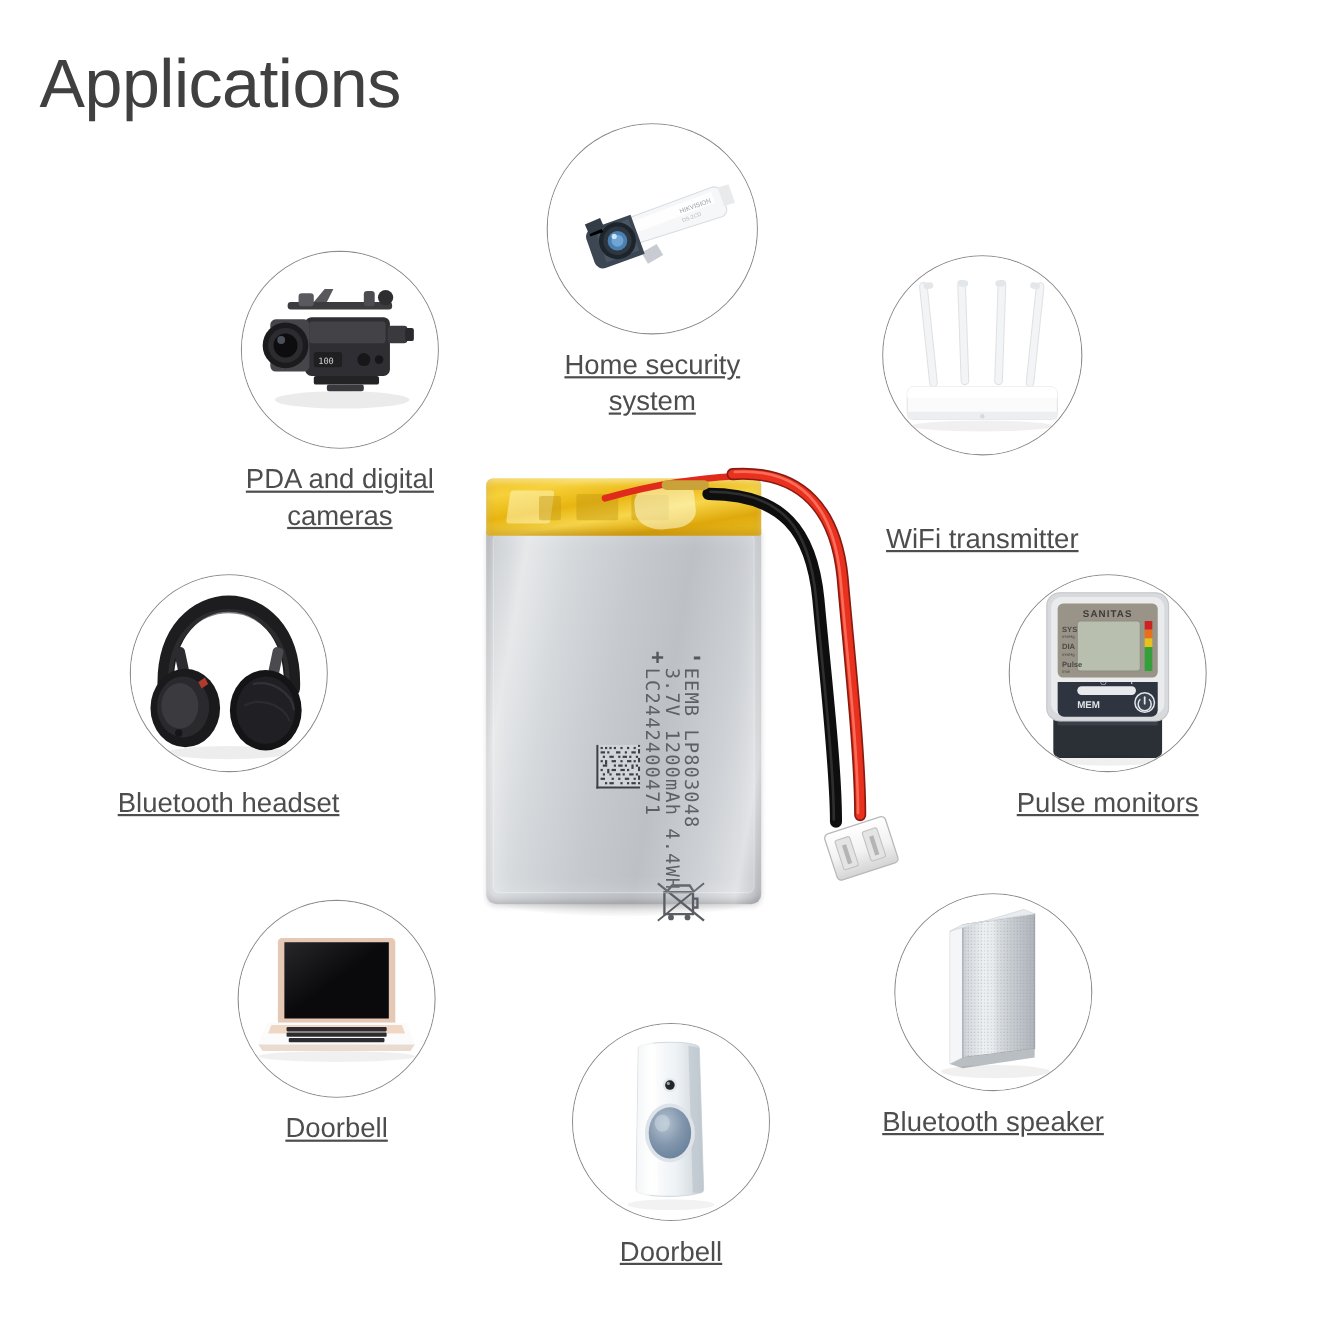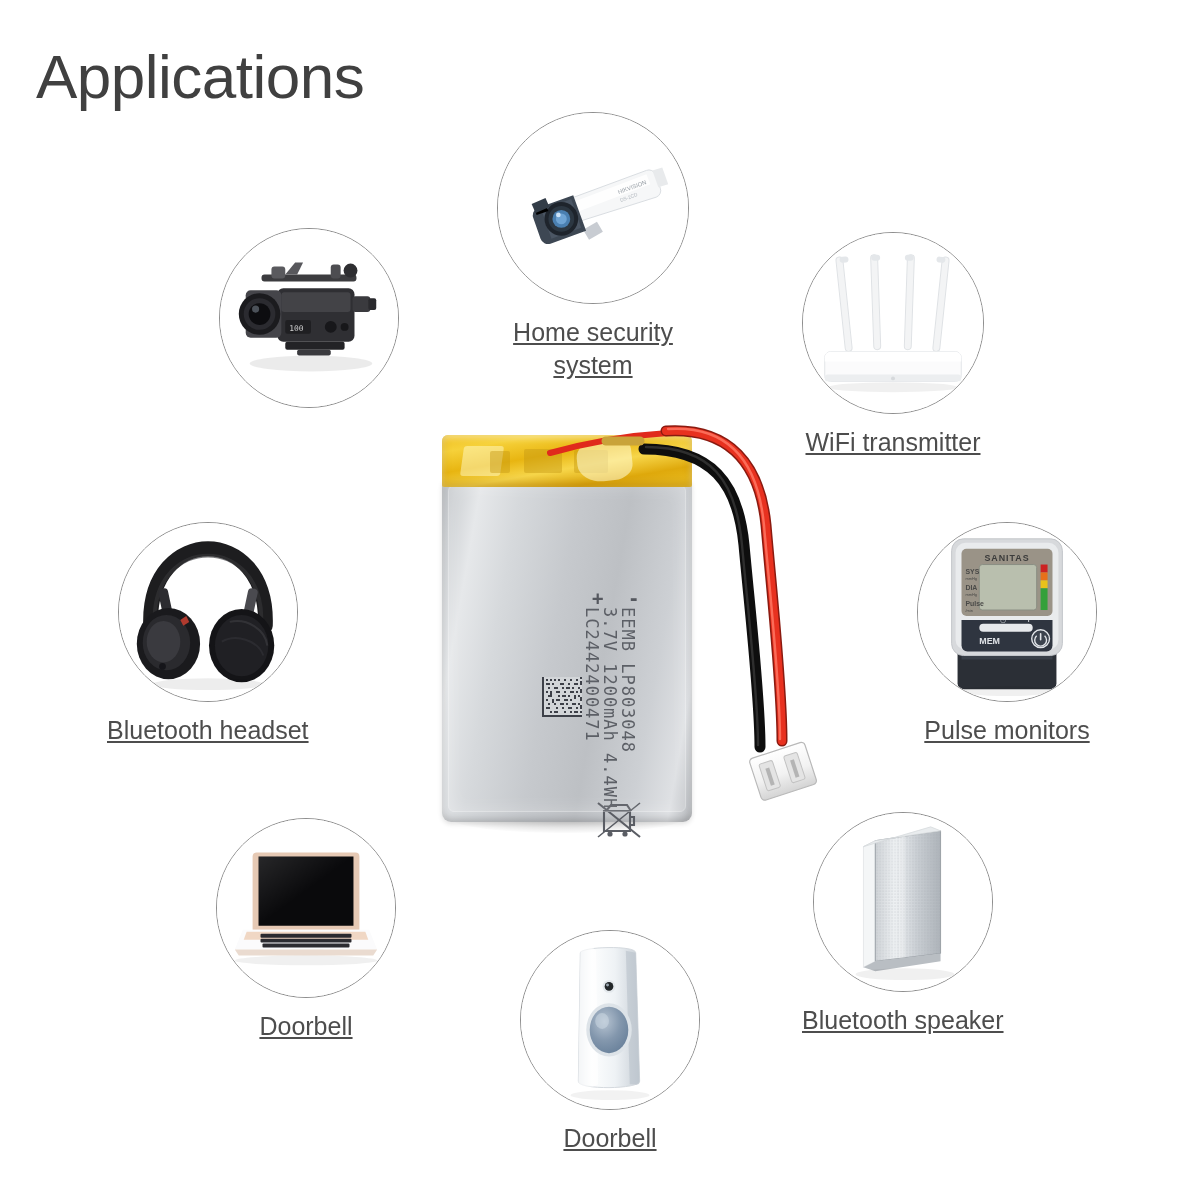--- a/index.html
+++ b/index.html
@@ -56,21 +56,21 @@
     font-weight: 400;
     white-space: pre-line;
     text-decoration: underline;
   }
 
   
   #item-camera        { left: 206px; top: 228px; margin-left: 13px; }
   #item-camera   .app-circle { width: 180px; height: 180px; }
   #item-security      { left: 497px; top: 112px; }
   #item-security .app-circle { width: 192px; height: 192px; }
-  #item-wifi          { left: 802px; top: 232px; }
+  #item-wifi          { left: 802px; top: 232px; gap: 48px; }
   #item-wifi     .app-circle { width: 182px; height: 182px; }
   #item-headset       { left: 107px; top: 522px; }
   #item-headset  .app-circle { width: 180px; height: 180px; }
   #item-pulse         { left: 917px; top: 522px; }
   #item-pulse    .app-circle { width: 180px; height: 180px; }
   #item-computer      { left: 216px; top: 818px; }
   #item-computer .app-circle { width: 180px; height: 180px; }
   #item-speaker       { left: 802px; top: 812px; }
   #item-speaker  .app-circle { width: 180px; height: 180px; }
   #item-doorbell      { left: 520px; top: 930px; }
@@ -386,20 +386,22 @@
       <circle cx="40" cy="86" r="11" fill="#0d0d10"></circle>
       <circle cx="36" cy="81" r="3.6" fill="#7f8a95" opacity="0.55"></circle>
 
       <rect x="134" y="68" width="18" height="16" rx="3" fill="#3a3a3e"></rect>
       <rect x="150" y="70" width="8" height="12" rx="2" fill="#2a2a2e"></rect>
 
       <rect x="66" y="114" width="60" height="8" rx="2" fill="#232326"></rect>
       <rect x="78" y="122" width="34" height="6" rx="2" fill="#3a3a3e"></rect>
     </svg>
   </div>
+  <div class="app-caption">PDA and digital
+cameras</div>
 </div>
 
 <div class="app-item" id="item-security">
   <div class="app-circle">
     <svg class="art" viewBox="0 0 192 192">
       <rect width="192" height="192" fill="#ffffff"></rect>
 
       <path d="M86 118 l14 -8 l6 10 l-14 8 z" fill="#c8ccd2"></path>
 
       <path d="M58 92 L150 58 a7 7 0 0 1 9 4 l5 14 a7 7 0 0 1 -4 9 L68 114 a7 7 0 0 1 -9 -4 l-5 -14 a7 7 0 0 1 4 -4 z" fill="#f6f7f8" stroke="#d9dde1" stroke-width="1"></path>

